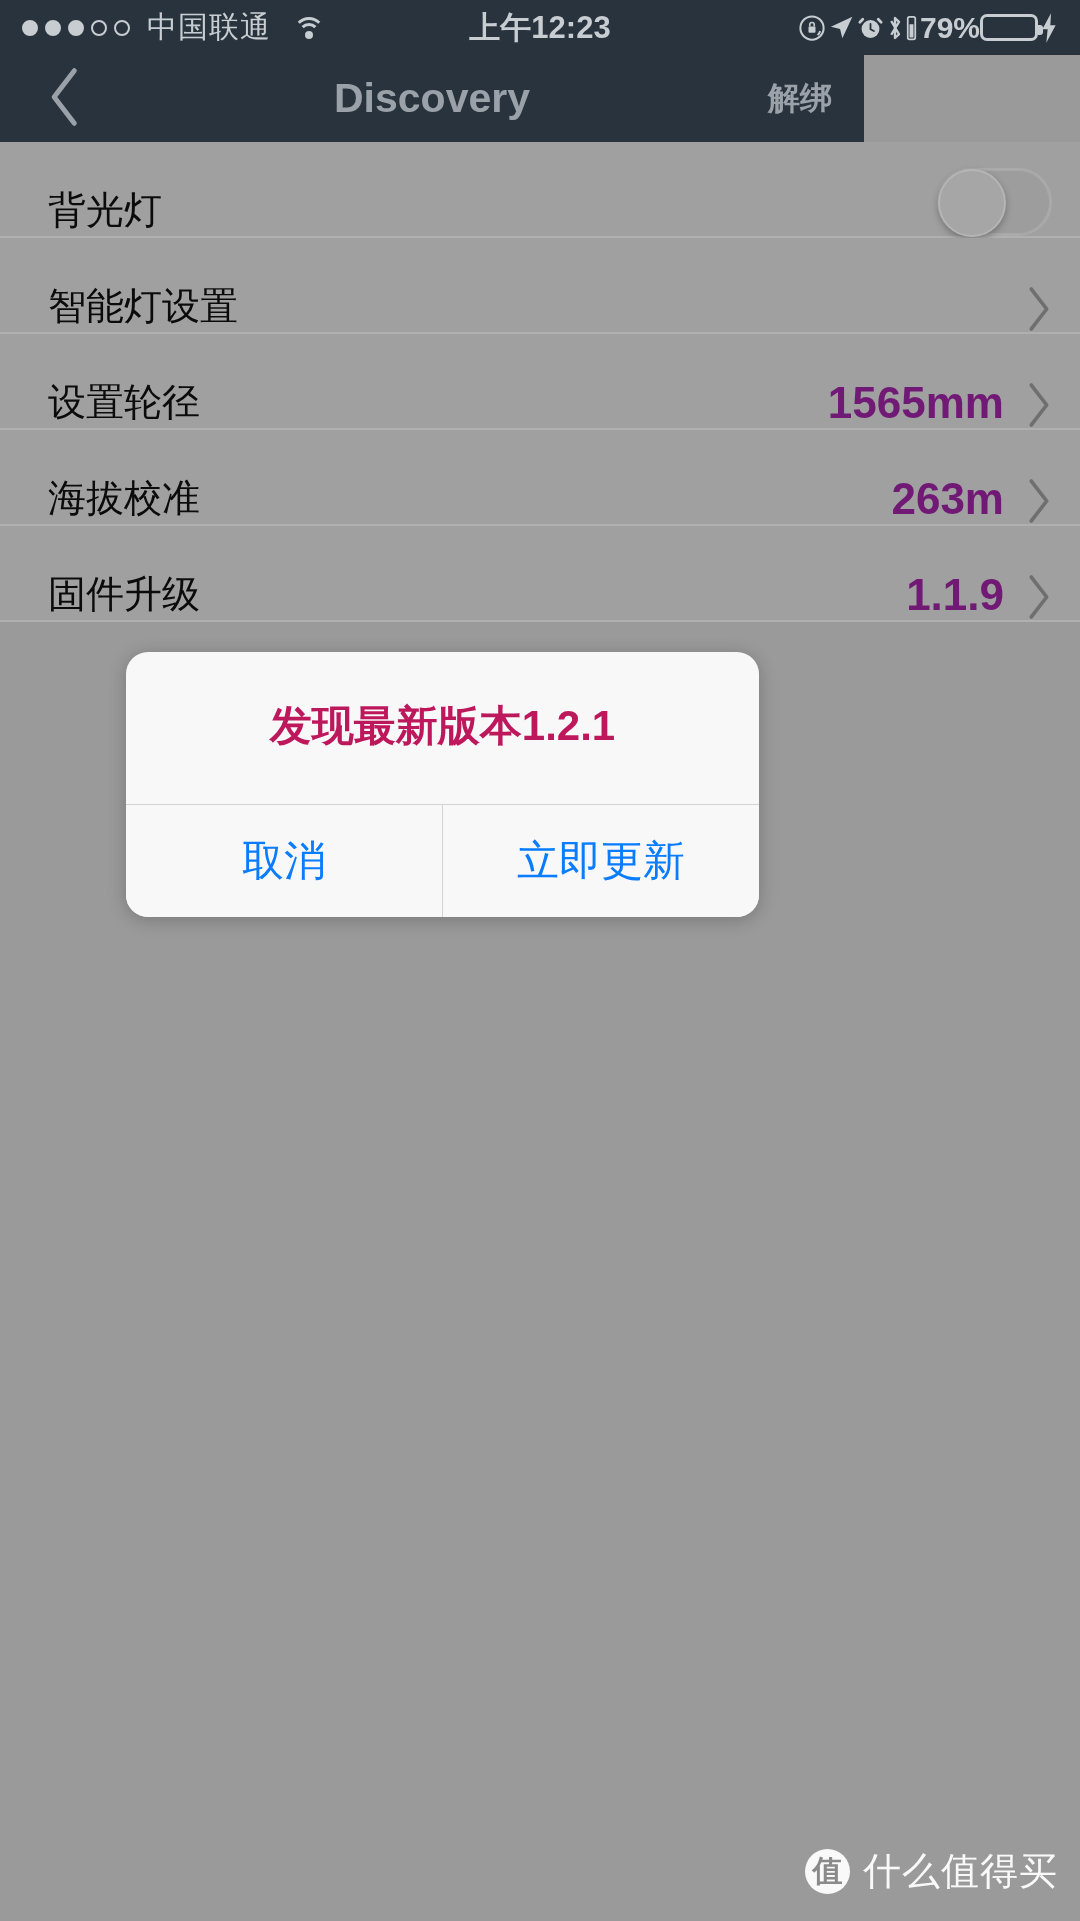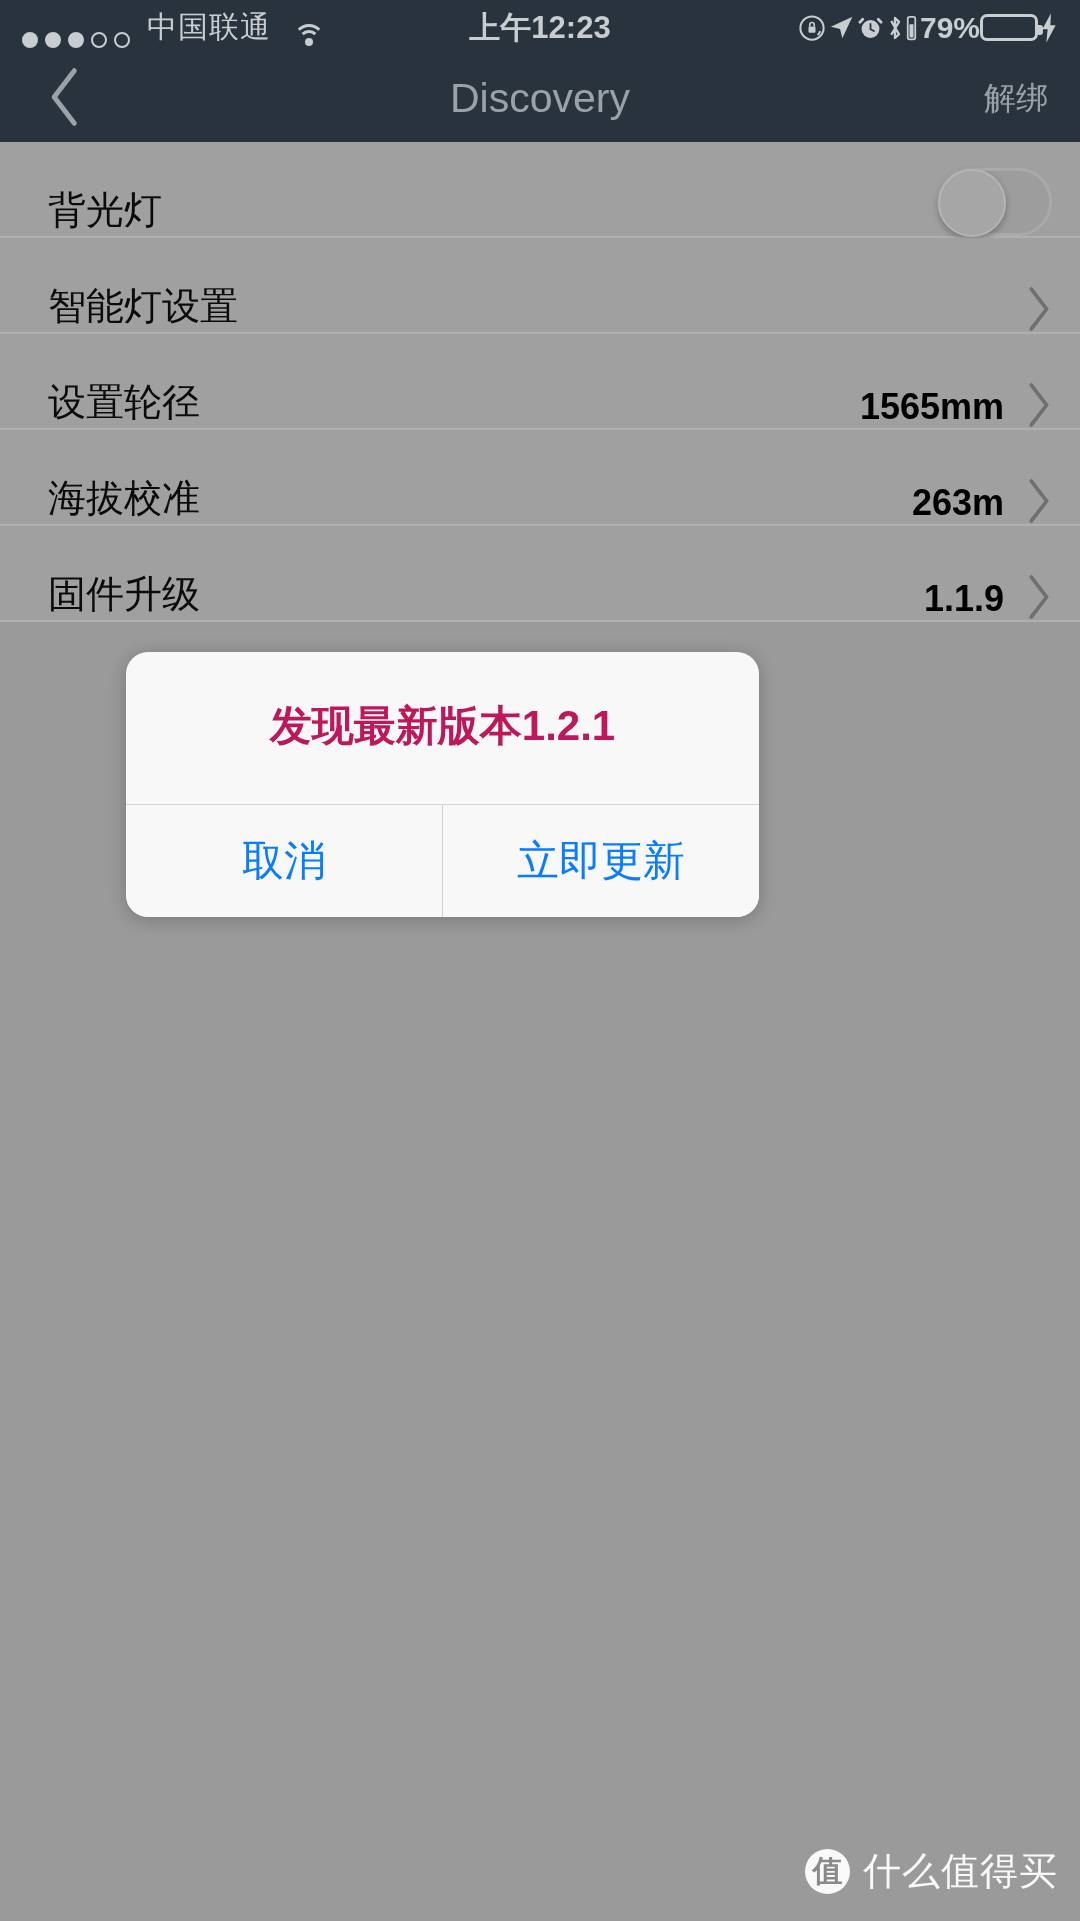--- a/index.html
+++ b/index.html
@@ -9,21 +9,21 @@
     overflow:hidden;
   }
   body { position:relative; background:#9a9a9a; }
 
   
   .statusbar{
     position:absolute; top:0; left:0; width:1080px; height:55px;
     background:#28333d; color:#c8cdd2;
     display:flex; align-items:center;
   }
-  .sb-left{ display:flex; align-items:flex-end; padding-left:22px; gap:9px; }
+  .sb-left{ display:flex; align-items:center; padding-left:22px; gap:9px; }
   .dots{ display:flex; align-items:center; gap:7px; }
   .dot{ width:16px; height:16px; border-radius:50%; border:2px solid #c8cdd2; }
   .dot.filled{ background:#c8cdd2; }
   .carrier{ font-size:30px; letter-spacing:1px; margin-left:8px; color:#c8cdd2; }
   .wifi-icon{ margin-left:12px; width:34px; height:26px; position:relative; }
   .wifi-icon i{
     position:absolute; left:50%; border:3.5px solid #c8cdd2; border-bottom-color:transparent;
     border-left-color:transparent; border-right-color:transparent; border-radius:50%;
     transform:translateX(-50%);
   }
@@ -44,22 +44,22 @@
     position:relative; padding:2px;
   }
   .battery .lvl{ height:100%; background:#c8a400; border-radius:2px; }
   .battery:after{
     content:""; position:absolute; right:-8px; top:8px; width:5px; height:10px;
     background:#c8cdd2; border-radius:0 3px 3px 0;
   }
 
   
   .navbar{
-    position:absolute; top:55px; left:0; width:1080px; height:87px;
-    background:#28333d; display:flex; align-items:center;
+    position:absolute; top:55px; left:0; width:864px; height:87px;
+    background:#28333d; display:flex; align-items:center;font-weight:bold;
   }
   .nav-back{
     position:absolute; left:30px; width:70px; height:70px;
     display:flex; align-items:center; justify-content:center;
   }
   .nav-title{
     position:absolute; left:0; right:0; text-align:center;
     color:#9aa1a8; font-size:41px;
   }
   .nav-action{
@@ -70,21 +70,21 @@
   .list{
     position:absolute; top:142px; left:0; width:1080px;
     background:#a0a0a0;
   }
   .row{
     position:relative; height:96px; display:flex; align-items:flex-end;
     padding:0 28px 0 48px; background:#a0a0a0;
     border-bottom:2px solid #b0b0b0;
   }
   .row-label{ font-size:38px; color:#0b0b0b; flex:1; font-weight:500;}
-  .row-value{ font-size:36px; color:#000000; font-weight:bold; margin-right:22px; }
+  .row-value{ font-size:44px; color:#701a75; font-weight:bold; margin-right:22px; }
   .chev{ color:#6f6f6f; font-size:42px; line-height:1; }
   .chev svg{ display:block; }
 
   
   .toggle{
     width:115px; height:68px; border-radius:34px;
     border:2px solid #ababab; background:#9d9d9d;
     position:relative; box-shadow:inset 0 0 0 1px rgba(255,255,255,.12);
   }
   .toggle .knob{

